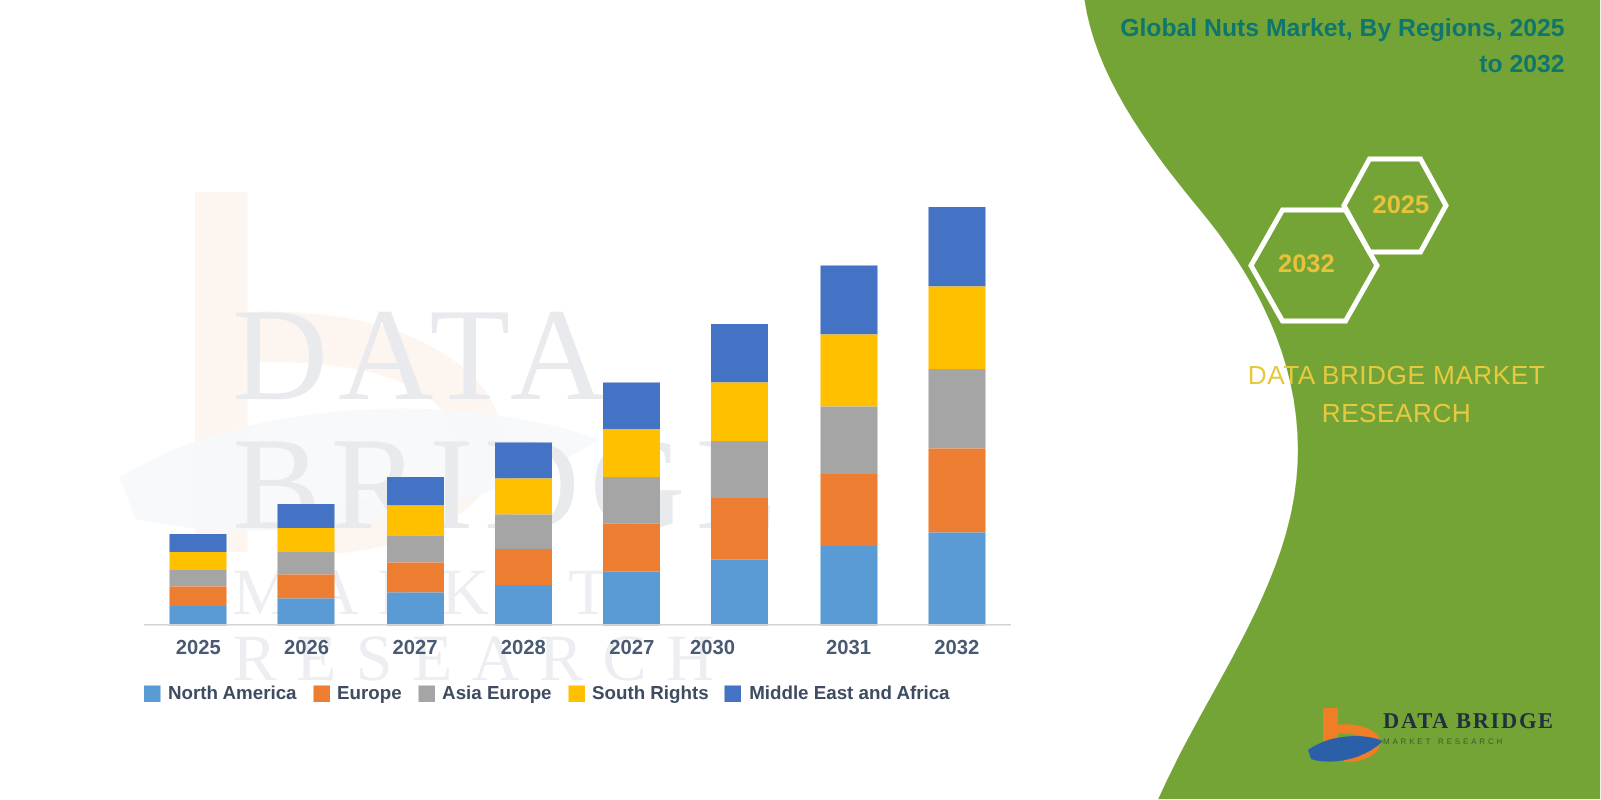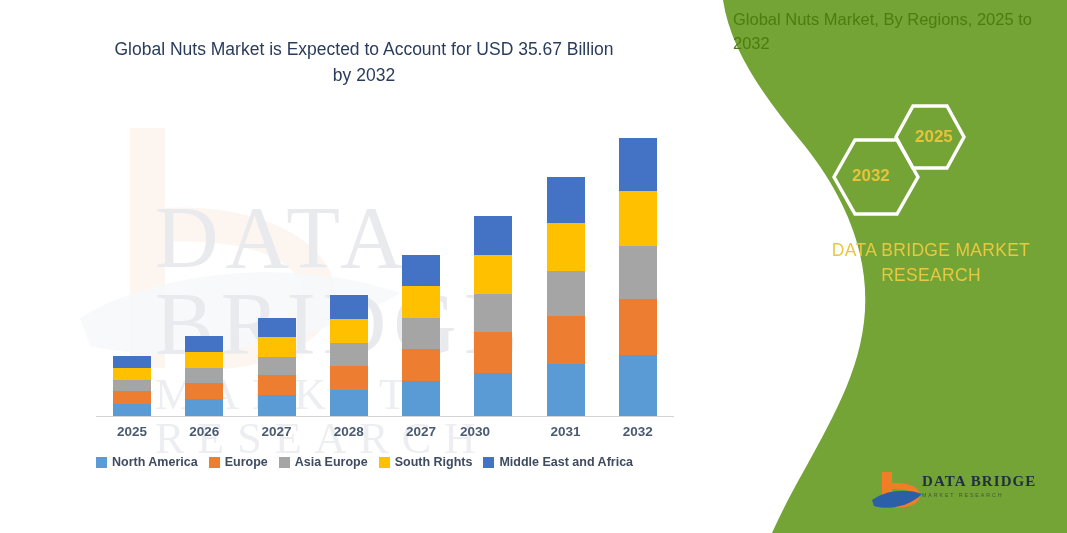--- a/index.html
+++ b/index.html
@@ -39,22 +39,22 @@
   .lg{display:flex;align-items:center;gap:5px;}
   .lg .sw{width:11px;height:11px;display:block;}
   .lg .tx{font-size:12.5px;font-weight:bold;color:#3e4b60;white-space:nowrap;}
 
   
   #footer{position:absolute;z-index:4;left:80px;top:508px;width:600px;
      display:flex;justify-content:space-between;
      font-family:"Liberation Serif",serif;font-size:8.6px;color:#4a4a4a;}
 
   
-  #panelTitle{position:absolute;z-index:5;right:24px;top:8px;width:310px;
-      color:#4d7c0f;font-size:16.5px;line-height:1.45;font-weight:400;}
+  #panelTitle{position:absolute;z-index:5;right:24px;top:8px;width:310px;text-align:right;
+      color:#0f766e;font-size:16.5px;line-height:1.45;font-weight:700;}
   #hexWrap{position:absolute;z-index:5;left:825px;top:96px;width:170px;height:120px;}
   .hexlbl{position:absolute;color:#e8c33a;font-size:17px;font-weight:bold;}
   #brand{position:absolute;z-index:5;left:808px;top:238px;width:246px;text-align:center;
       color:#e6c93f;font-size:17.5px;line-height:1.45;letter-spacing:.3px;}
   #logo{position:absolute;z-index:5;left:872px;top:468px;width:190px;height:48px;}
   #logoText{position:absolute;left:50px;top:5px;}
   #logoText .t1{font-size:15px;font-weight:bold;color:#20303f;letter-spacing:1.1px;
       font-family:"Liberation Serif",serif;display:block;}
   #logoText .t2{font-size:5.3px;color:#3f5b2f;letter-spacing:1.9px;display:block;margin-top:2px;}
 </style>
@@ -75,21 +75,20 @@
     <path d="M95 90 C 200 85 265 130 265 175 C 265 225 200 255 118 252
              L118 218 C 185 220 232 205 232 176 C 232 143 180 120 95 124 Z" fill="#fdece2"></path>
     <path d="M10 200 C 90 150 230 140 330 175 C 240 230 110 248 20 228 Z" fill="#eef2f8" opacity=".95"></path>
   </svg>
 
   <div id="wm-text" class="wm">
     <span class="l1">DATA BRIDGE</span>
     <span class="l2">MARKET RESEARCH</span>
   </div>
 
-  <div id="chartTitle">Global Nuts Market is Expected to Account for USD 35.67 Billion by 2032</div>
 
   <div id="plot">
       <div class="bar" style="left: 17.125px;">
         <span class="seg" style="height: 11.5px; background: rgb(68, 114, 196);"></span>
         <span class="seg" style="height: 12px; background: rgb(255, 192, 0);"></span>
         <span class="seg" style="height: 11.5px; background: rgb(165, 165, 165);"></span>
         <span class="seg" style="height: 12.5px; background: rgb(237, 125, 49);"></span>
         <span class="seg" style="height: 13.5px; background: rgb(91, 155, 213);"></span>
       </div>
       <div class="bar" style="left: 89.375px;">

